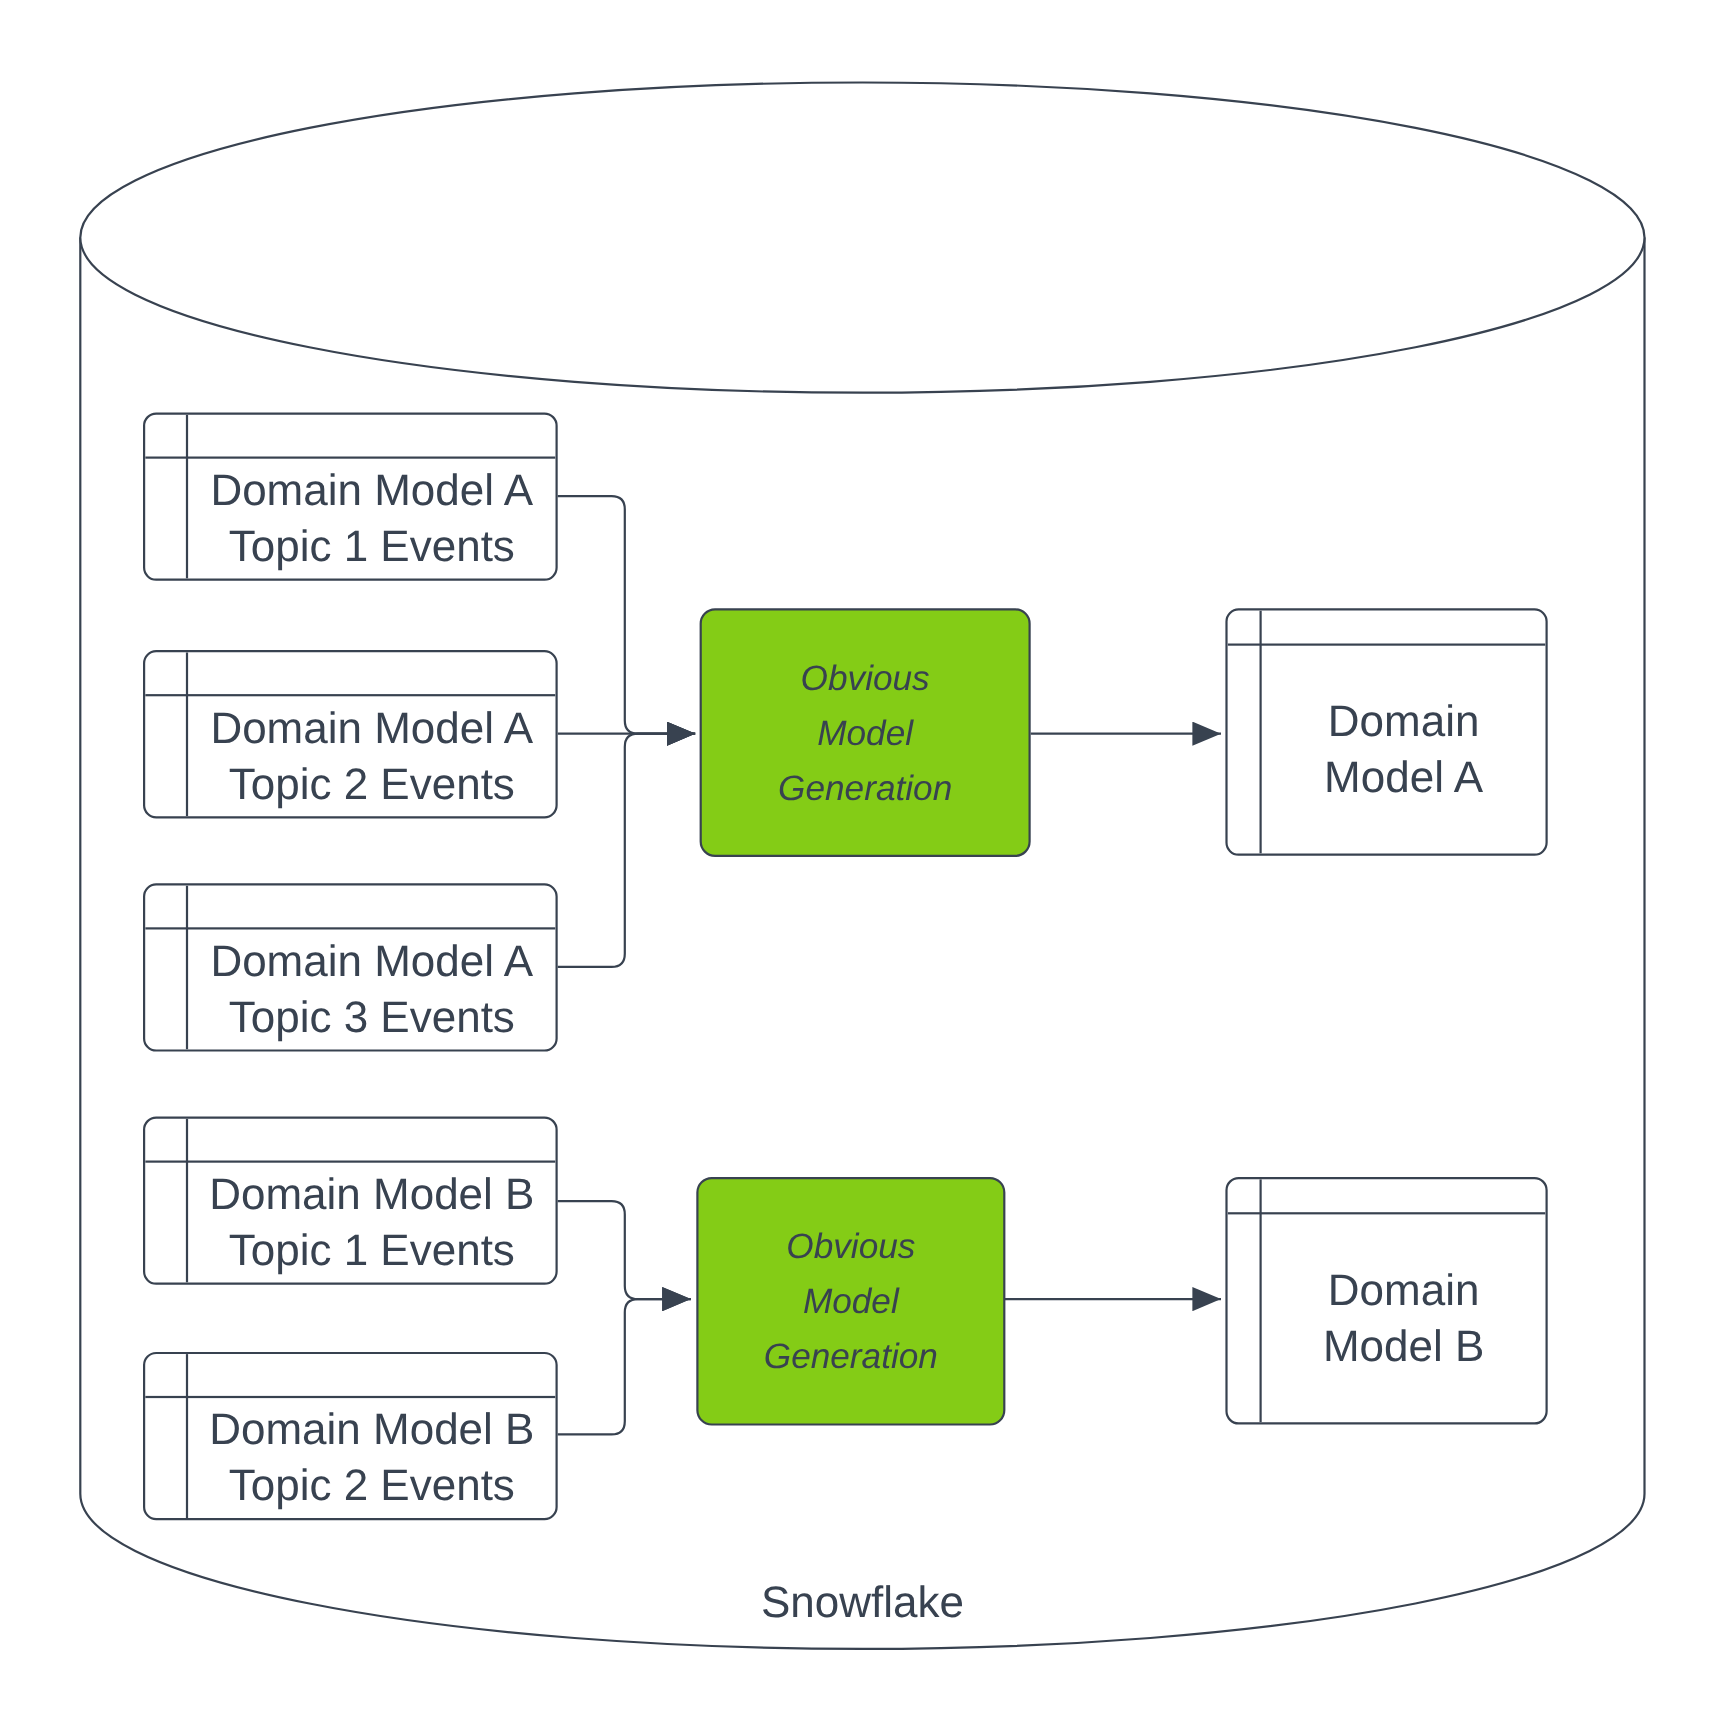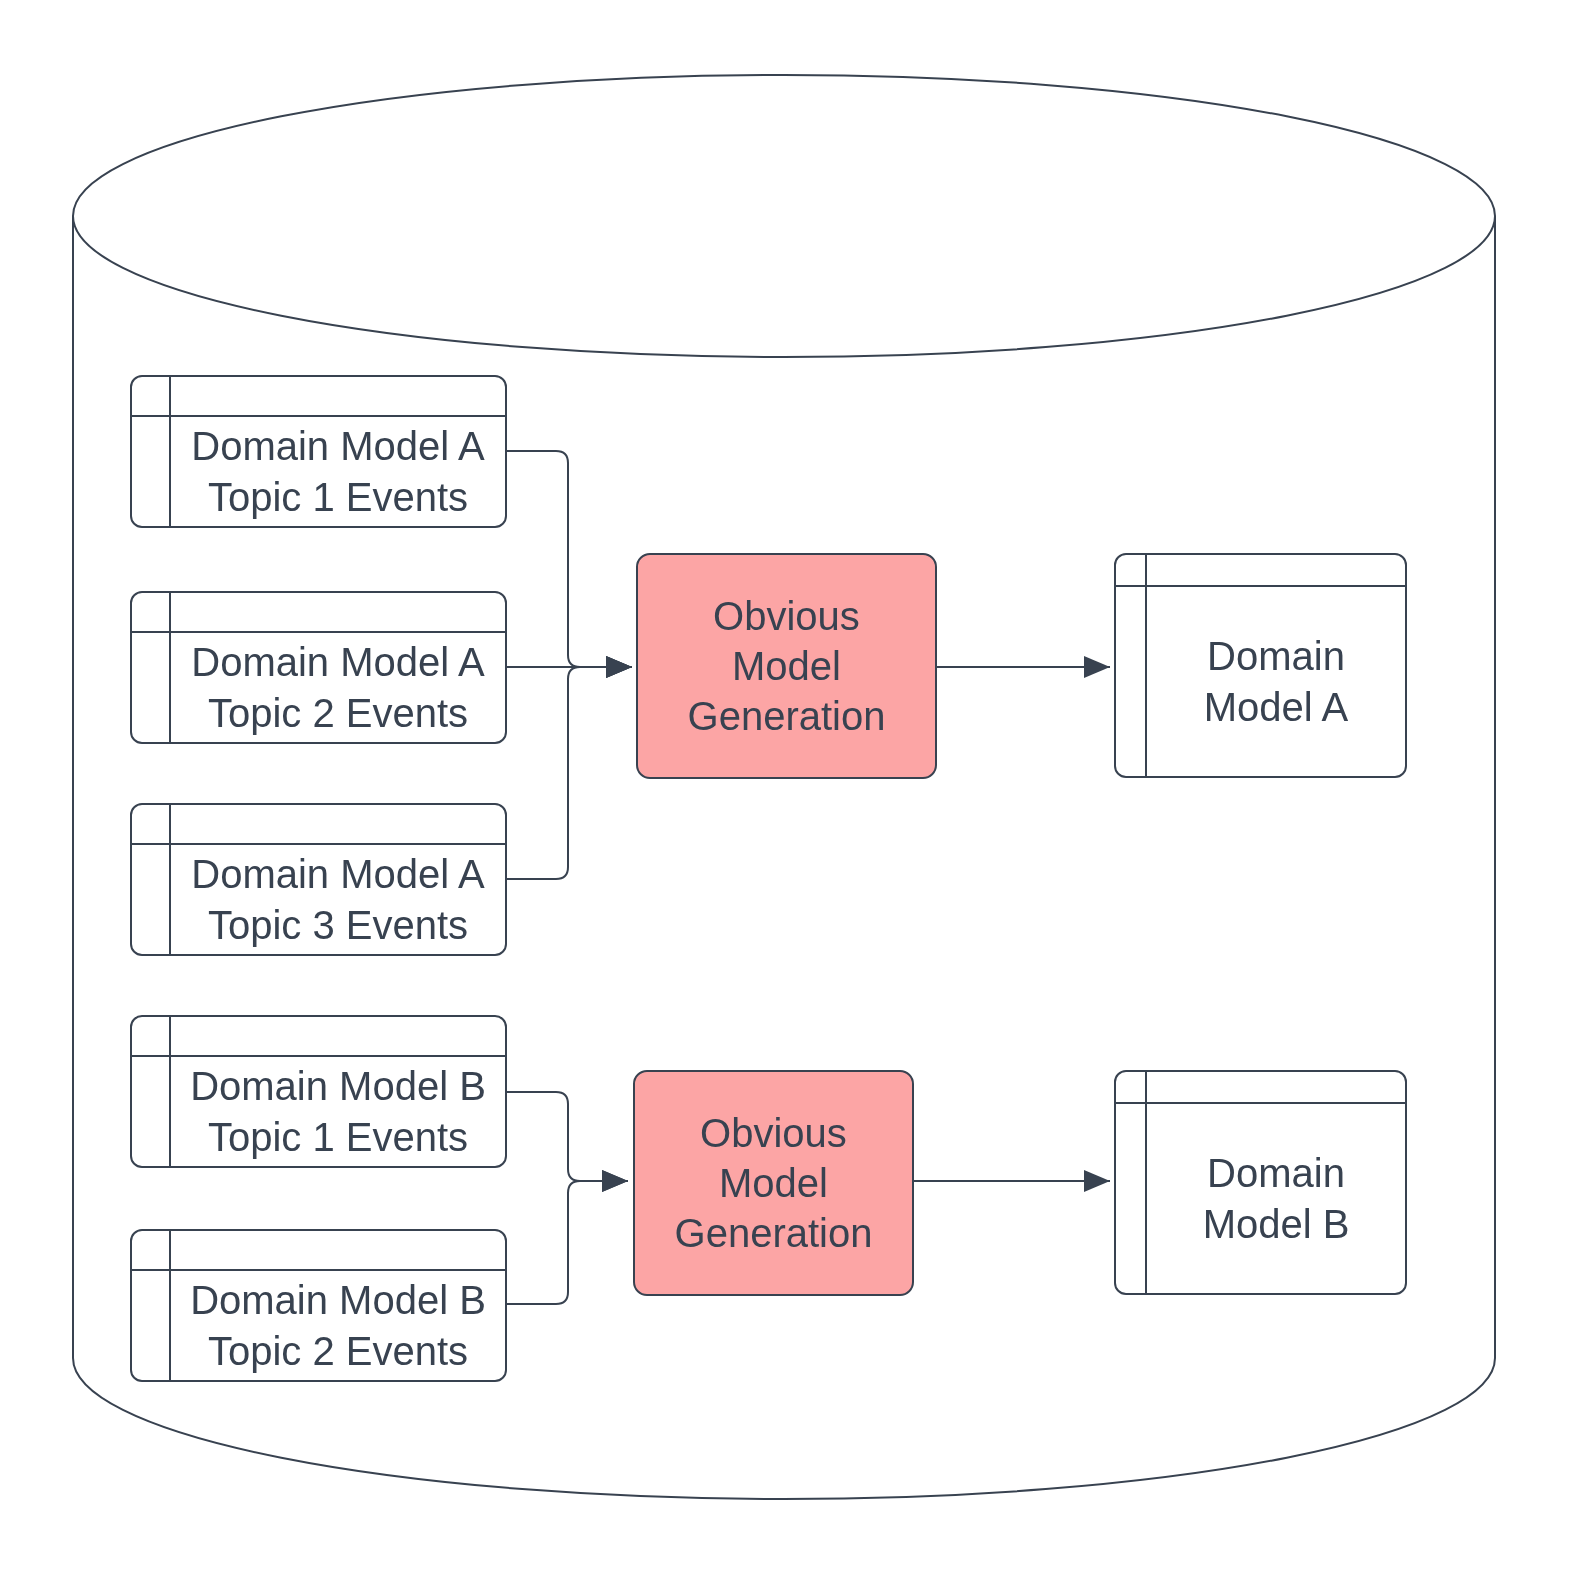--- a/index.html
+++ b/index.html
@@ -36,27 +36,27 @@
     position:absolute;
     left:calc(var(--sw,37px) + 2px);right:0;
     top:calc(var(--hh,38px) + 2px);bottom:0;
     display:flex;align-items:center;justify-content:center;
     text-align:center;white-space:pre-line;
     font-size:40px;line-height:51px;
   }
   
   .pbox{
     position:absolute;
-    background:#fca5a5;
+    background:#84cc16;
     border:2px solid var(--stroke);
     border-radius:14px;
     box-sizing:border-box;
     display:flex;align-items:center;justify-content:center;
     text-align:center;white-space:pre-line;
-    font-size:40px;line-height:50px;
+    font-size:32px;line-height:50px;font-style:italic;
   }
   .cyl-label{
     position:absolute;left:584px;top:1431px;width:400px;height:52px;
     display:flex;align-items:center;justify-content:center;
     font-size:40px;
   }
 
   
   #tA1{left:130px;top:375px;width:377px;height:153px;}
   #tA2{left:130px;top:591px;width:377px;height:153px;}
@@ -138,14 +138,15 @@
     <div class="lbl">Domain
 Model A</div>
   </div>
   <div class="tbox" id="oB">
     <div class="hdr"></div>
     <div class="strip"></div>
     <div class="lbl">Domain
 Model B</div>
   </div>
 
+  <div class="cyl-label">Snowflake</div>
 
 </div>
 
 </body></html>

